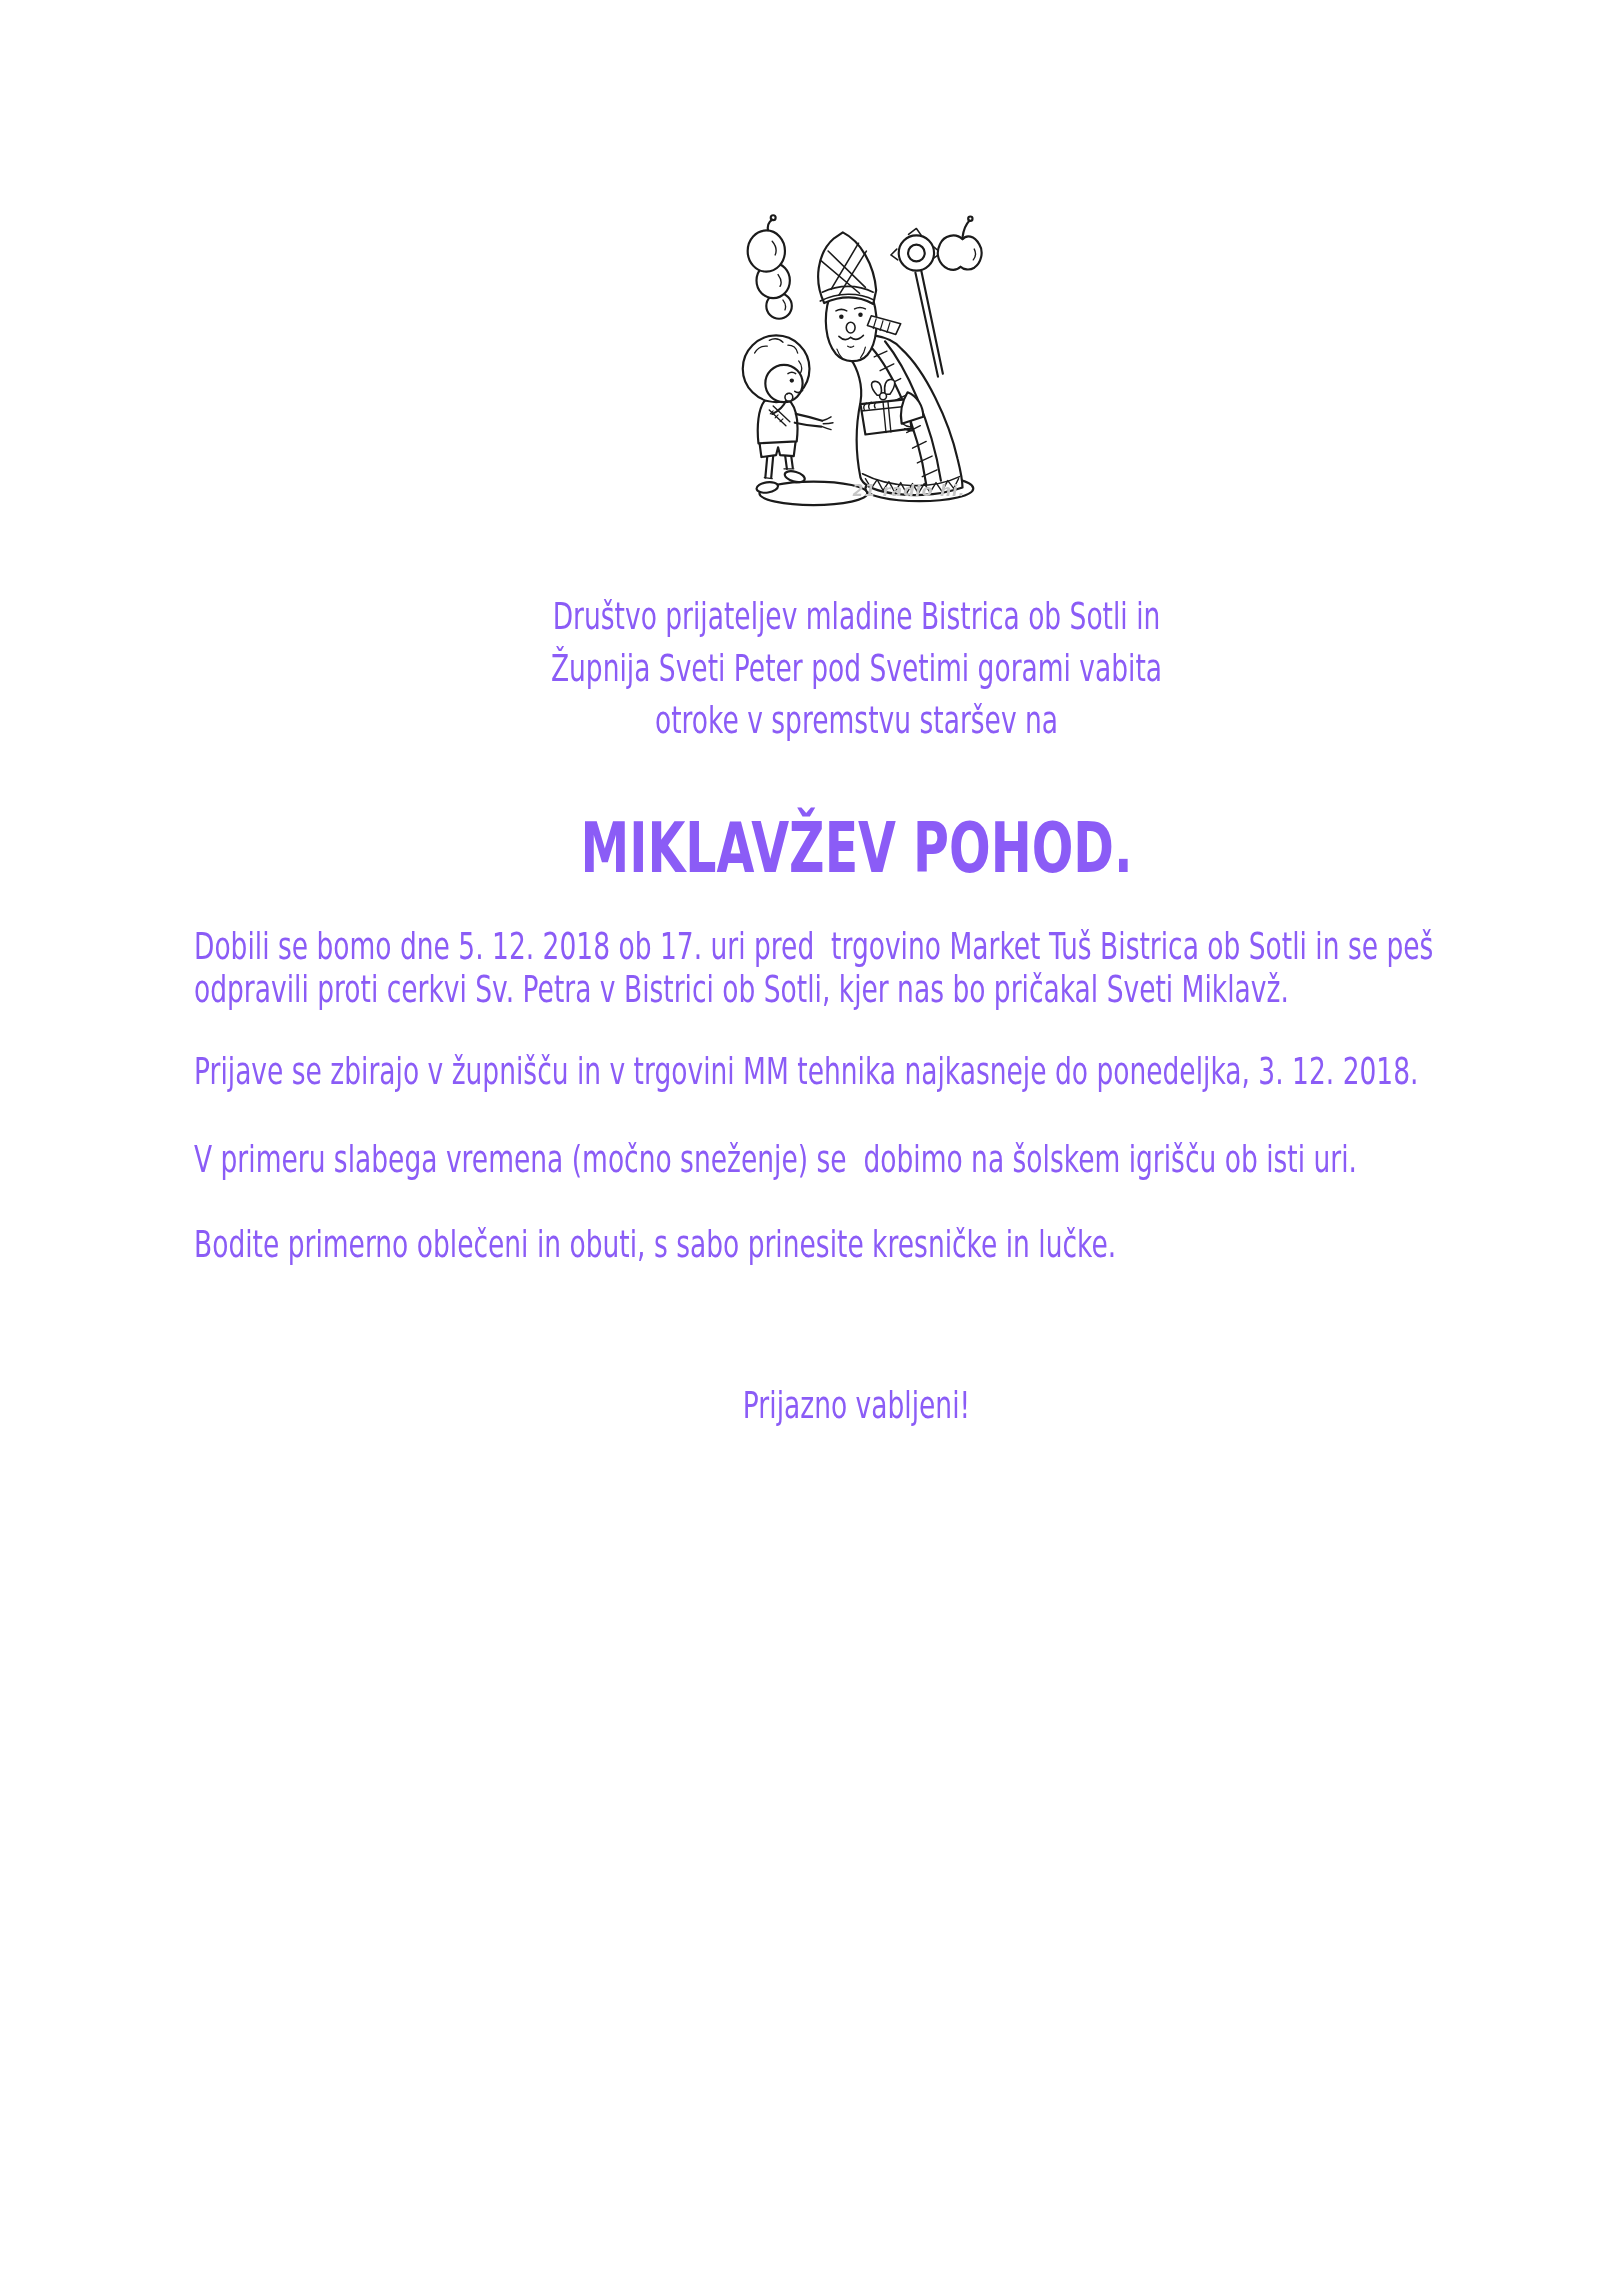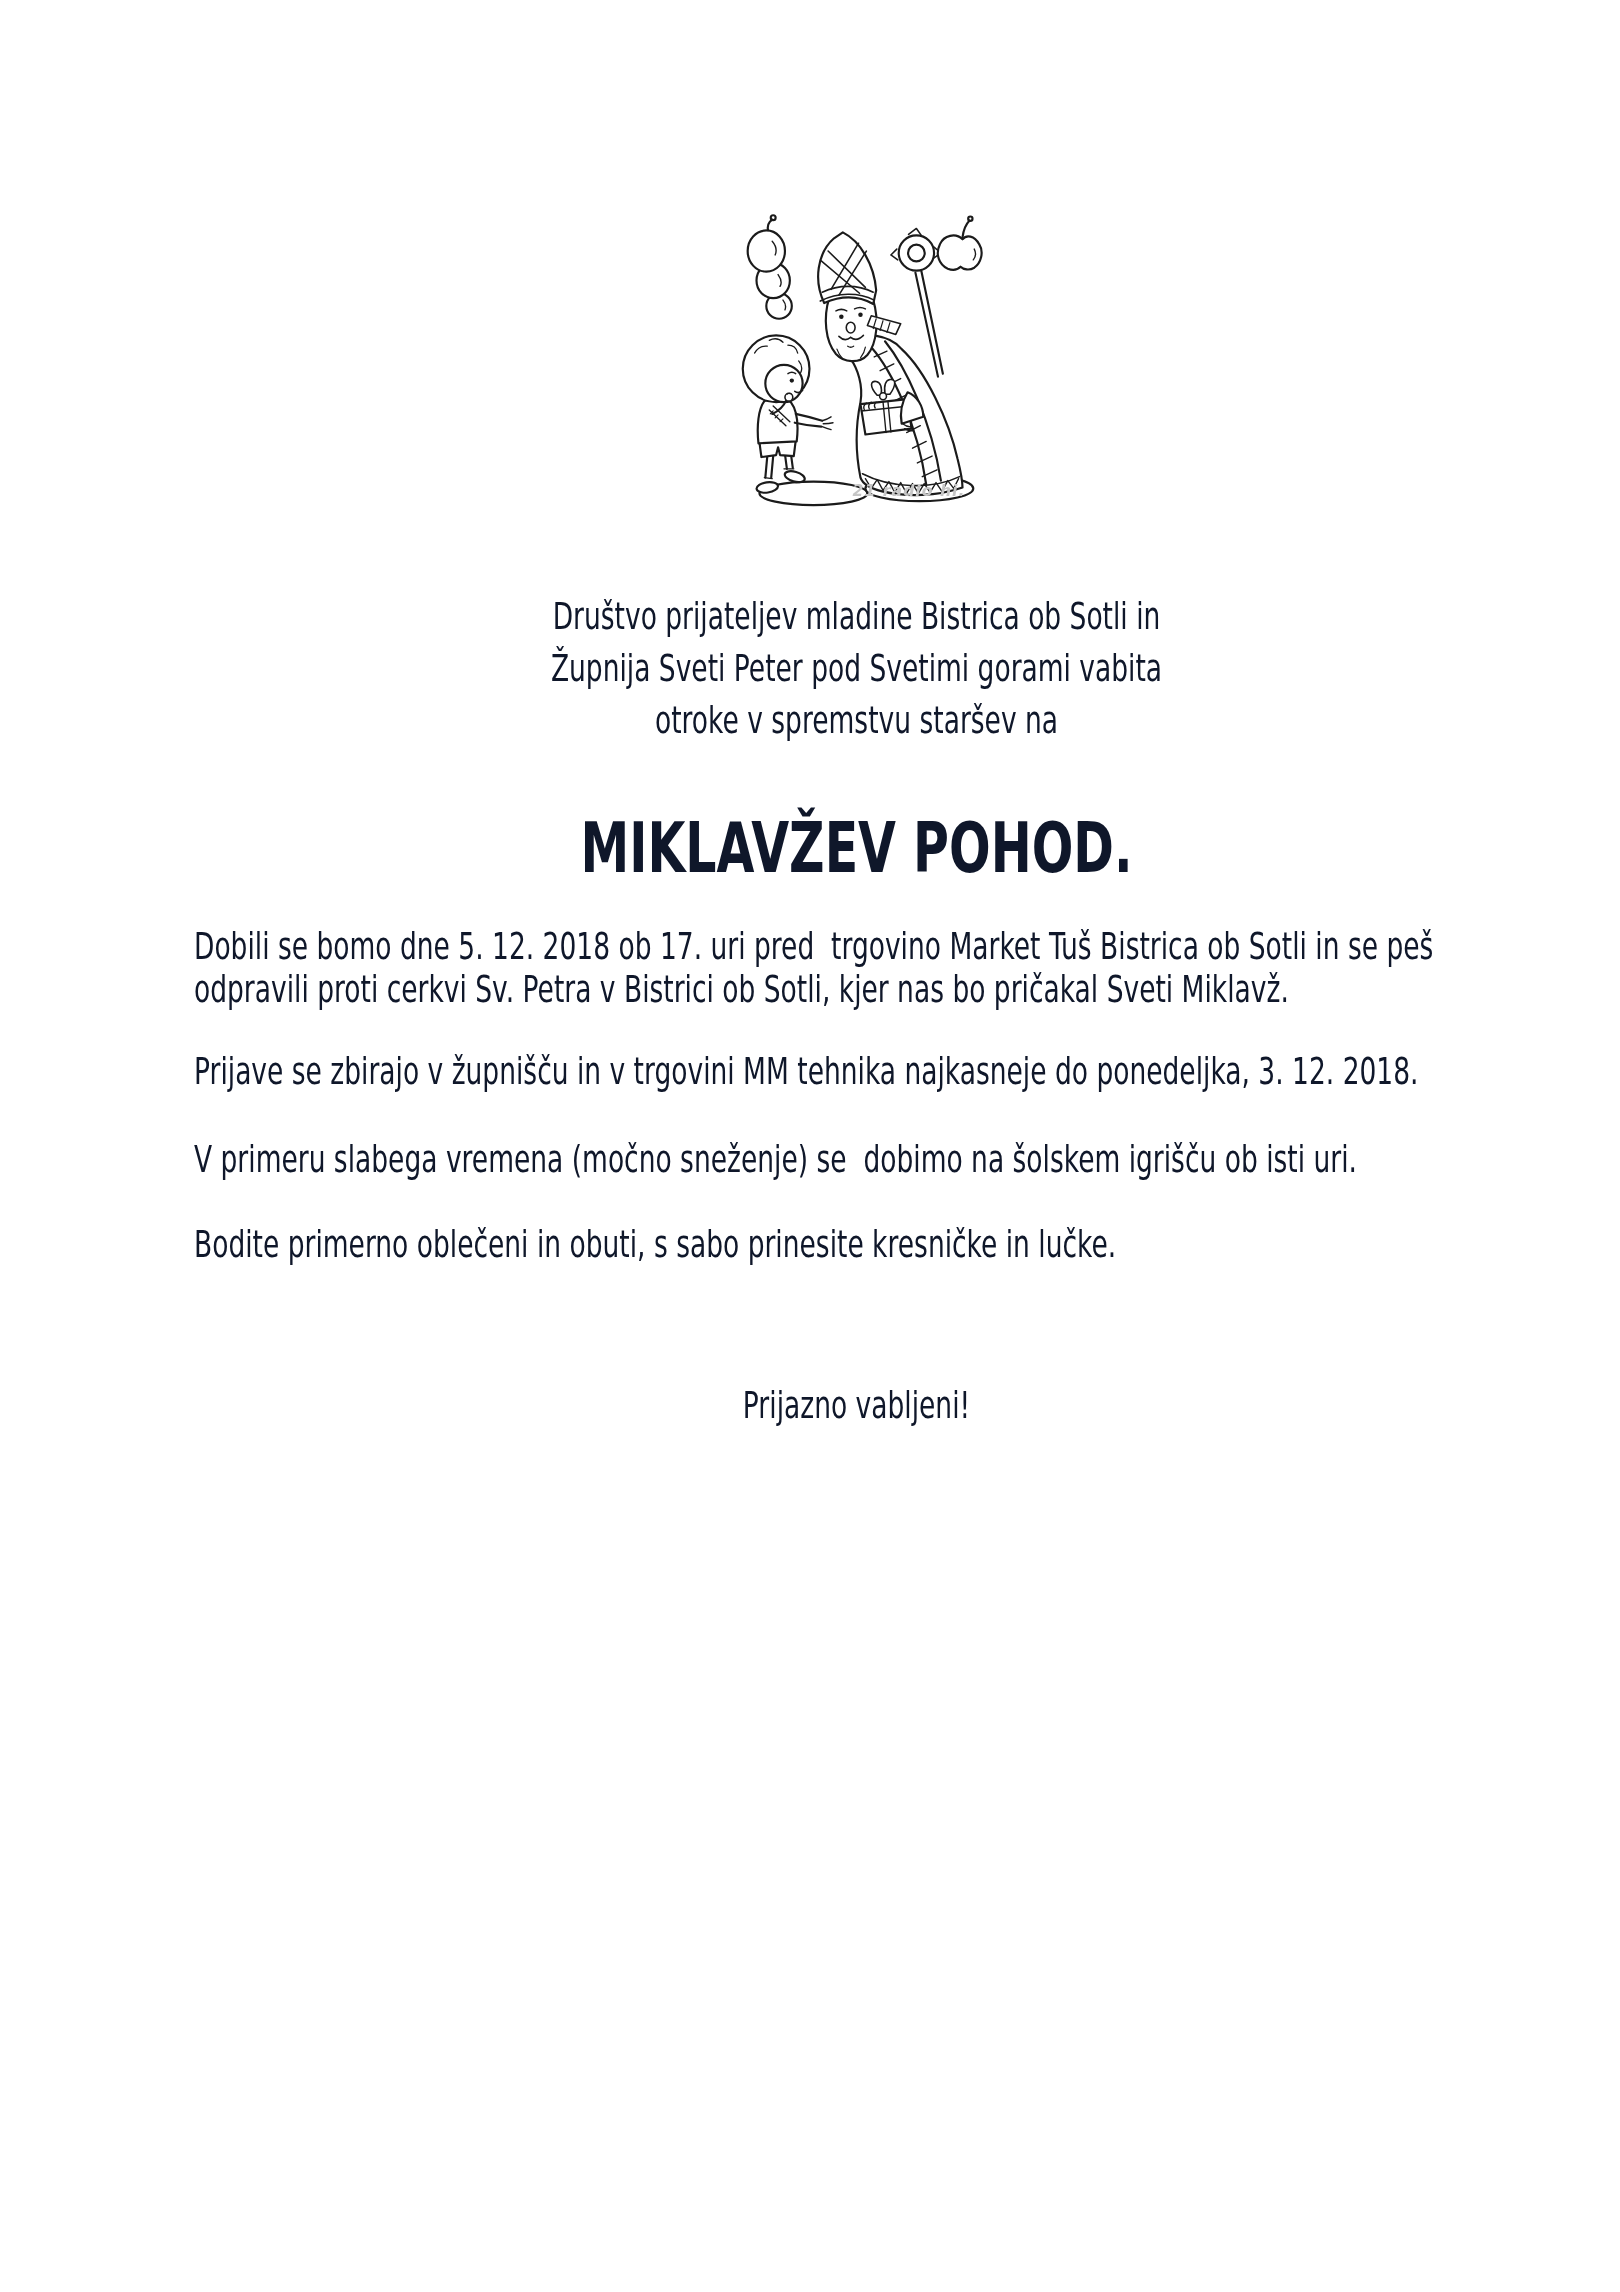--- a/index.html
+++ b/index.html
@@ -1,21 +1,21 @@
 <!DOCTYPE html>
 <html><head>
 <meta charset="utf-8">
 <style>
   html, body { margin: 0; padding: 0; background: #ffffff; }
   .page {
     position: relative;
     width: 1620px;
     height: 2293px;
     background: #ffffff;
-    color: #0f172a;
+    color: #8b5cf6;
     font-family: "DejaVu Sans", sans-serif;
     overflow: hidden;
   }
   
   .stretch { transform: scaleY(1.4); transform-origin: 0 0; }
 
   .illustration {
     position: absolute;
     left: 727px; top: 202px;
     width: 265px; height: 309px;

